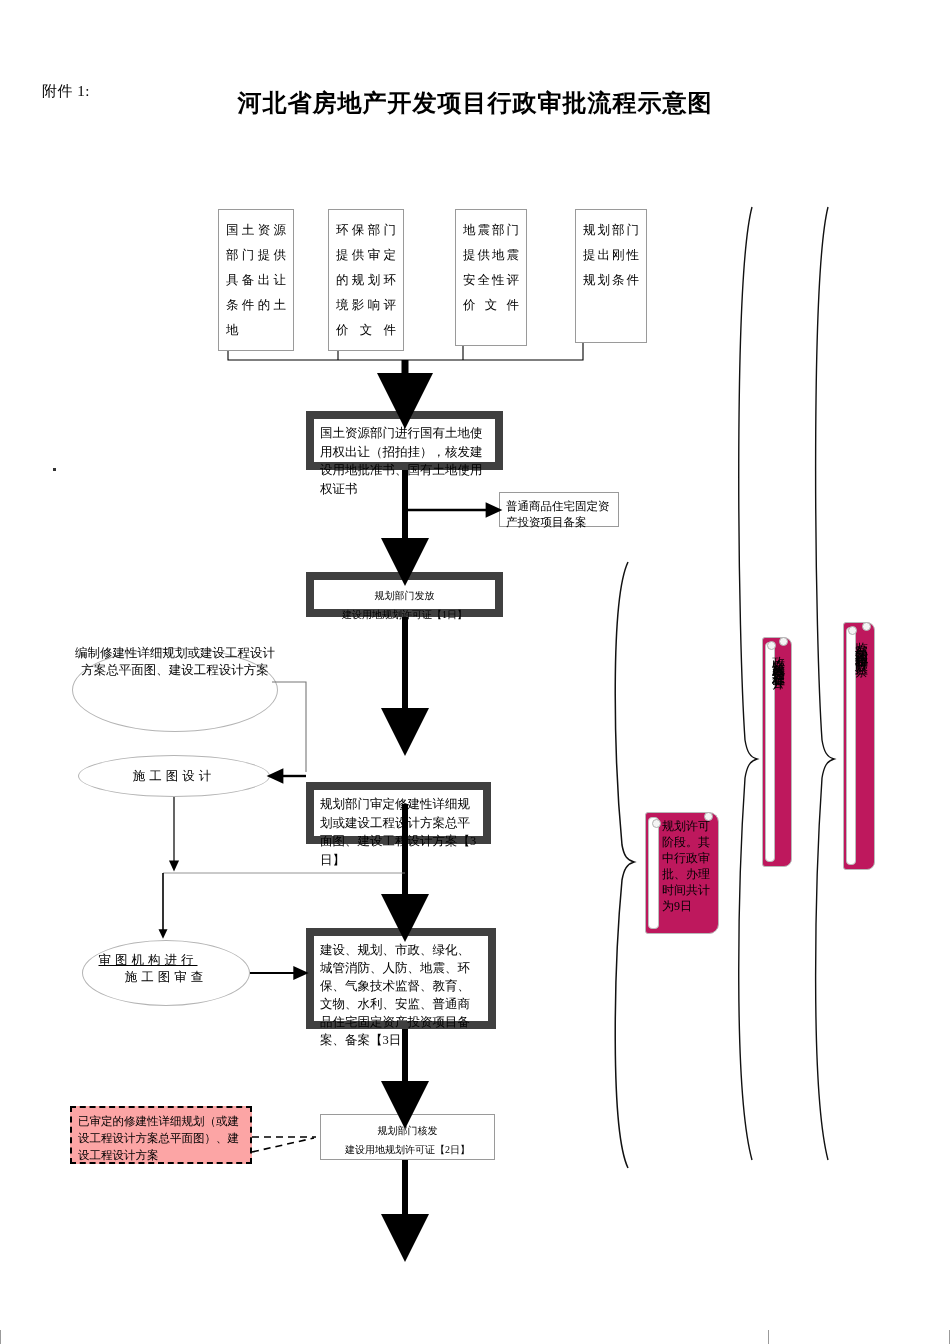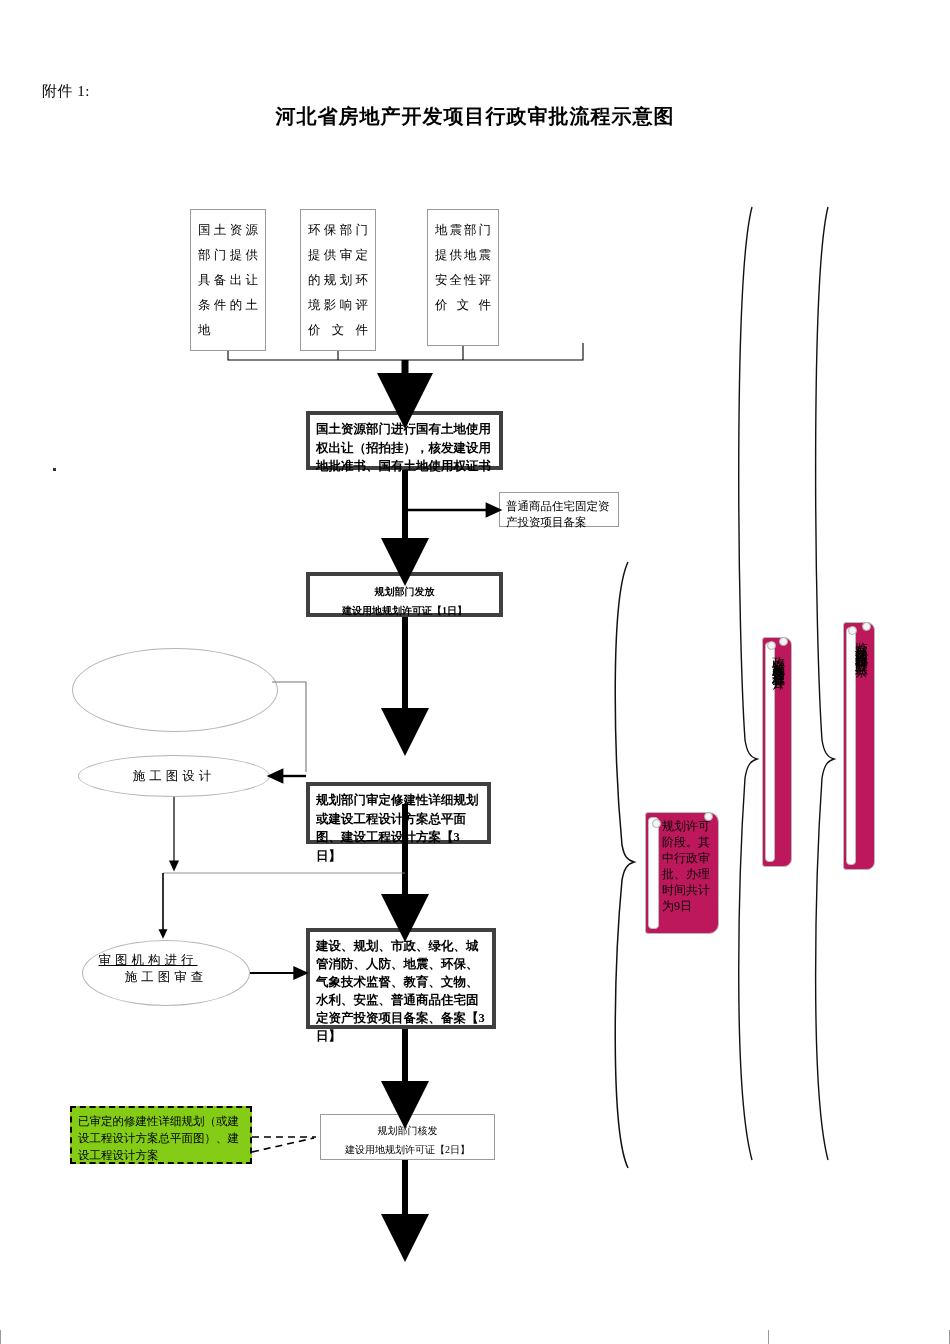--- a/index.html
+++ b/index.html
@@ -25,56 +25,56 @@
     left: 42px;
     top: 82px;
     font-size: 15px;
     color: #000;
     letter-spacing: 0.5px;
     white-space: nowrap;
   }
   .doc-title {
     position: absolute;
     left: 0;
-    top: 103px;
+    top: 87px;
     width: 950px;
     text-align: center;
-    font-size: 20px;
+    font-size: 24px;
     font-weight: bold;
     letter-spacing: 1px;
     color: #000;
     font-family: "Liberation Serif", "DejaVu Serif", serif;
   }
 
   
   .node {
     position: absolute;
     box-sizing: border-box;
     color: #000;
   }
   .box-thin {
     border: 1px solid #9a9a9a;
     background: #fff;
   }
   .box-thick {
-    border: 4px solid #404040;
+    border: 8px solid #404040;
     background: #fff;
-    font-weight: bold;
   }
   .box-dashed {
     border: 2px dashed #000;
-    background: #84cc16;
+    background: #fca5a5;
   }
   .src-box {
     font-size: 12.5px;
     line-height: 25px;
     text-align: justify;
     text-align-last: justify;
     padding: 8px 7px 4px 7px;
     letter-spacing: 0px;
+    margin-left: 28px;
   }
   .mid-box {
     font-size: 12.5px;
     line-height: 18.5px;
     padding: 5px 6px;
     text-align: left;
   }
   .ctr-box {
     font-size: 10px;
     line-height: 19px;
@@ -187,20 +187,23 @@
   </div>
 
   <div class="node box-thin src-box" style="left:300px; top:209px; width:76px; height:142px;">
     <span>环保部门提供审定的规划环境影响评价文件</span>
   </div>
 
   <div class="node box-thin src-box" style="left:427px; top:209px; width:72px; height:137px;">
     <span>地震部门提供地震安全性评价文件</span>
   </div>
 
+  <div class="node box-thin src-box" style="left:547px; top:209px; width:72px; height:134px;">
+    <span>规划部门提出刚性规划条件</span>
+  </div>
 
   <div class="node box-thick mid-box" style="left:306px; top:411px; width:197px; height:59px;">
     <span>国土资源部门进行国有土地使用权出让（招拍挂），核发建设用地批准书、国有土地使用权证书</span>
   </div>
 
   <div class="node box-thin mid-box" style="left:499px; top:492px; width:120px; height:35px; line-height:16px; font-size:11.5px;">
     <span>普通商品住宅固定资产投资项目备案</span>
   </div>
 
   <div class="node box-thick ctr-box" style="left:306px; top:572px; width:197px; height:45px;">
@@ -220,20 +223,21 @@
     <div>规划部门核发</div>
     <div>建设用地规划许可证【2日】</div>
   </div>
 
   <div class="node box-dashed" style="left:70px; top:1106px; width:182px; height:58px; font-size:11.5px; line-height:17px; padding:5px 6px;">
     <span>已审定的修建性详细规划（或建设工程设计方案总平面图）、建设工程设计方案</span>
   </div>
 
   <div class="ellipse" style="left:72px; top:648px; width:206px; height:84px;">
   </div>
+  <div class="ell-text" style="left:72px; top:645px; width:206px; padding:0 2px; box-sizing:border-box;">编制修建性详细规划或建设工程设计方案总平面图、建设工程设计方案</div>
 
   <div class="ellipse" style="left:78px; top:755px; width:192px; height:42px;"></div>
   <div class="ell-text spaced" style="left:78px; top:768px; width:192px;">施工图设计</div>
 
   <div class="ellipse" style="left:82px; top:940px; width:168px; height:66px;"></div>
   <div class="ell-text spaced" style="left:64px; top:952px; width:168px;text-decoration:underline;">审图机构进行</div>
   <div class="ell-text spaced" style="left:82px; top:969px; width:168px;">施工图审查</div>
 
   <svg class="overlay" viewBox="0 0 950 1344" xmlns="http://www.w3.org/2000/svg">
     <defs>

